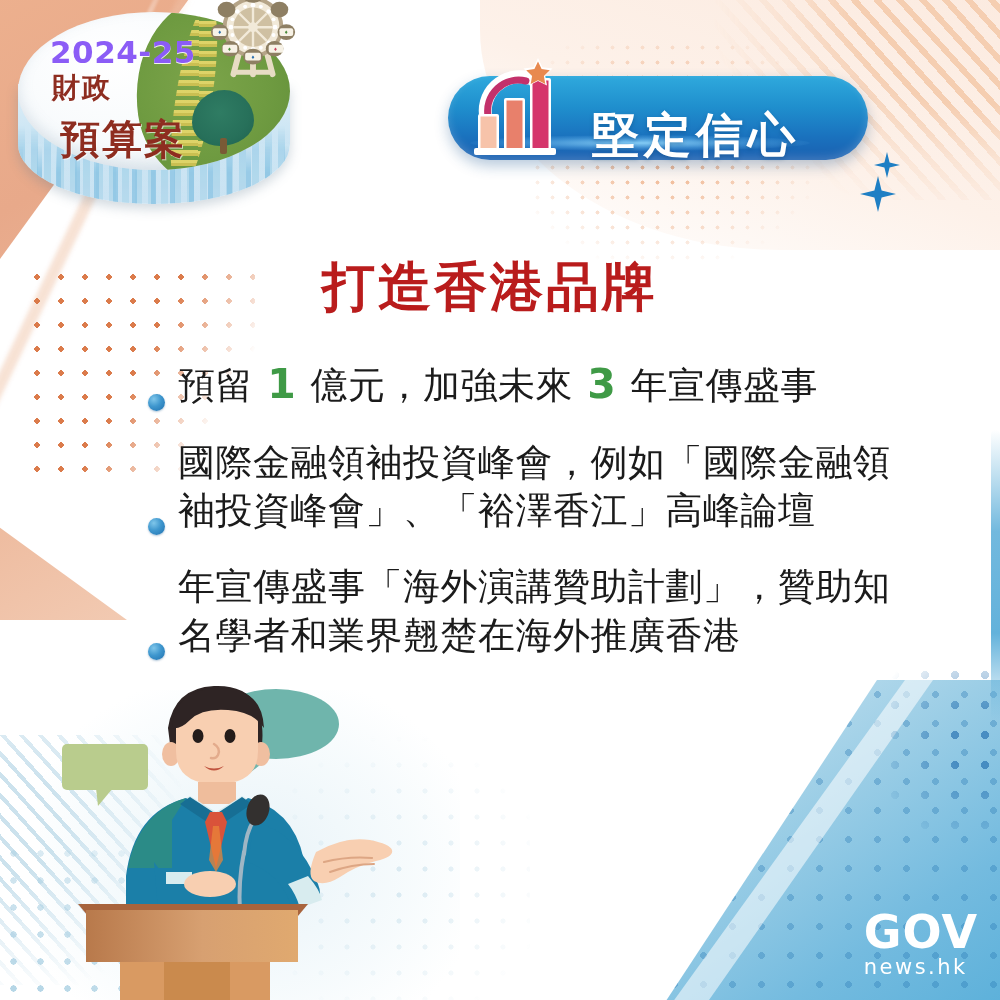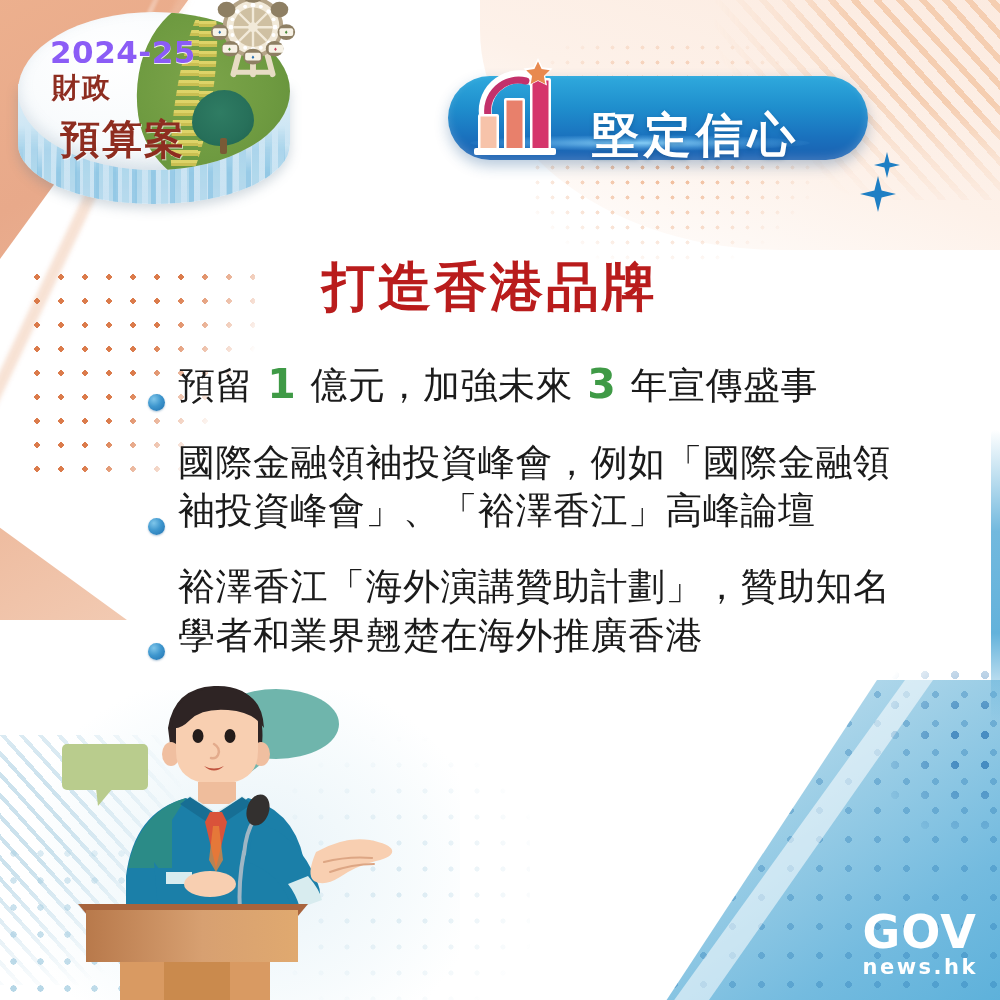--- a/index.html
+++ b/index.html
@@ -259,21 +259,21 @@
   
   .speaker{position:absolute;left:58px;top:676px;width:380px;height:330px;}
 
   
   .govlogo{position:absolute;right:22px;bottom:22px;text-align:left;line-height:1;}
   .gov-top{
     font-size:46px;font-weight:bold;color:#ffffff;letter-spacing:1px;
     font-family:"DejaVu Sans","Liberation Sans",sans-serif;
   }
   .gov-bot{
-    font-size:21px;font-weight:bold;color:#ffffff;letter-spacing:2.5px;margin-top:2px;
+    font-size:21px;font-weight:normal;color:#ffffff;letter-spacing:2.5px;margin-top:2px;
     font-family:"DejaVu Sans","Liberation Sans",sans-serif;
   }
 </style>
 </head>
 <body>
 
 <div id="poster">
 
   <div class="bg">
     <div class="bg-peach-field"></div>
@@ -403,21 +403,21 @@
     <div class="bullet-row">
       <div class="bullet-dot"></div>
       <div class="bullet-text"><span>預留 </span><span class="num">1</span><span> 億元，加強未來 </span><span class="num">3</span><span> 年宣傳盛事</span></div>
     </div>
     <div class="bullet-row">
       <div class="bullet-dot"></div>
       <div class="bullet-text"><span>國際金融領袖投資峰會，例如「國際金融領袖投資峰會」、「裕澤香江」高峰論壇</span></div>
     </div>
     <div class="bullet-row">
       <div class="bullet-dot"></div>
-      <div class="bullet-text"><span>裕澤香江「海外演講贊助計劃」，贊助知名學者和業界翹楚在海外推廣香港</span></div>
+      <div class="bullet-text"><span>年宣傳盛事「海外演講贊助計劃」，贊助知名學者和業界翹楚在海外推廣香港</span></div>
     </div>
   </div>
 
   <svg class="speaker" viewBox="0 0 380 330">
 
     <g>
       <rect x="4" y="68" width="86" height="46" rx="5" fill="#b9cc8d"></rect>
       <path d="M38 112 L40 130 L55 112 Z" fill="#b9cc8d"></path>
     </g>
 

